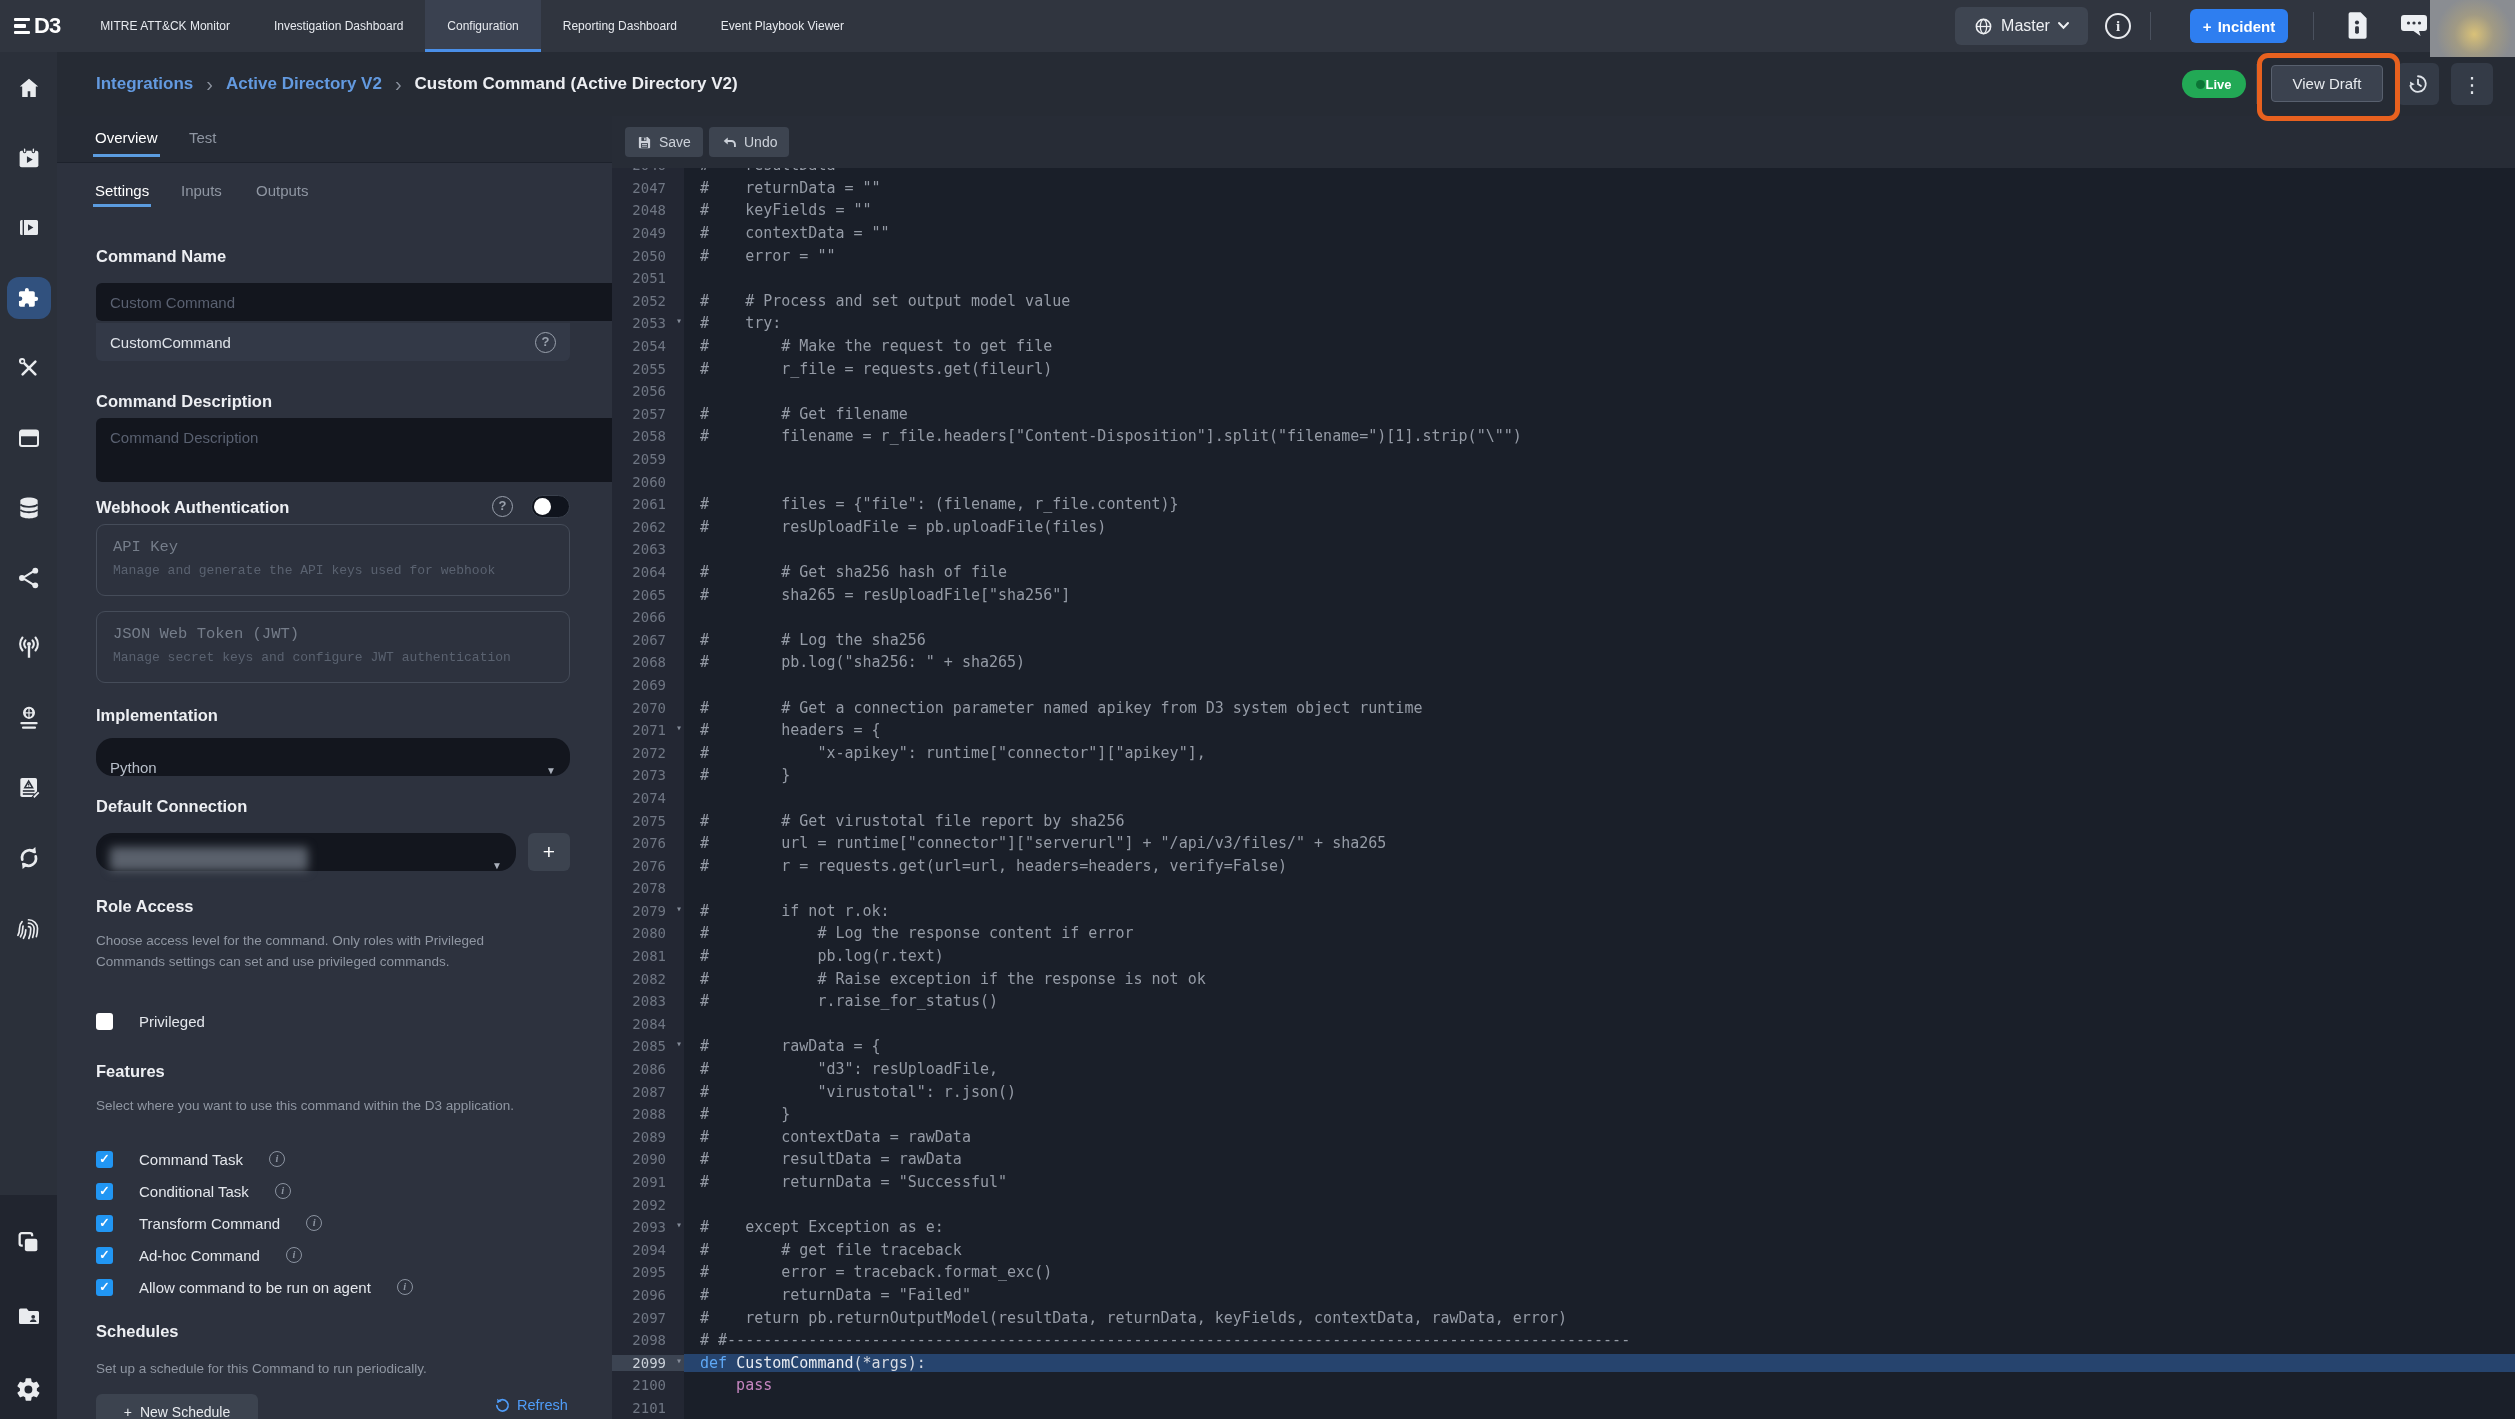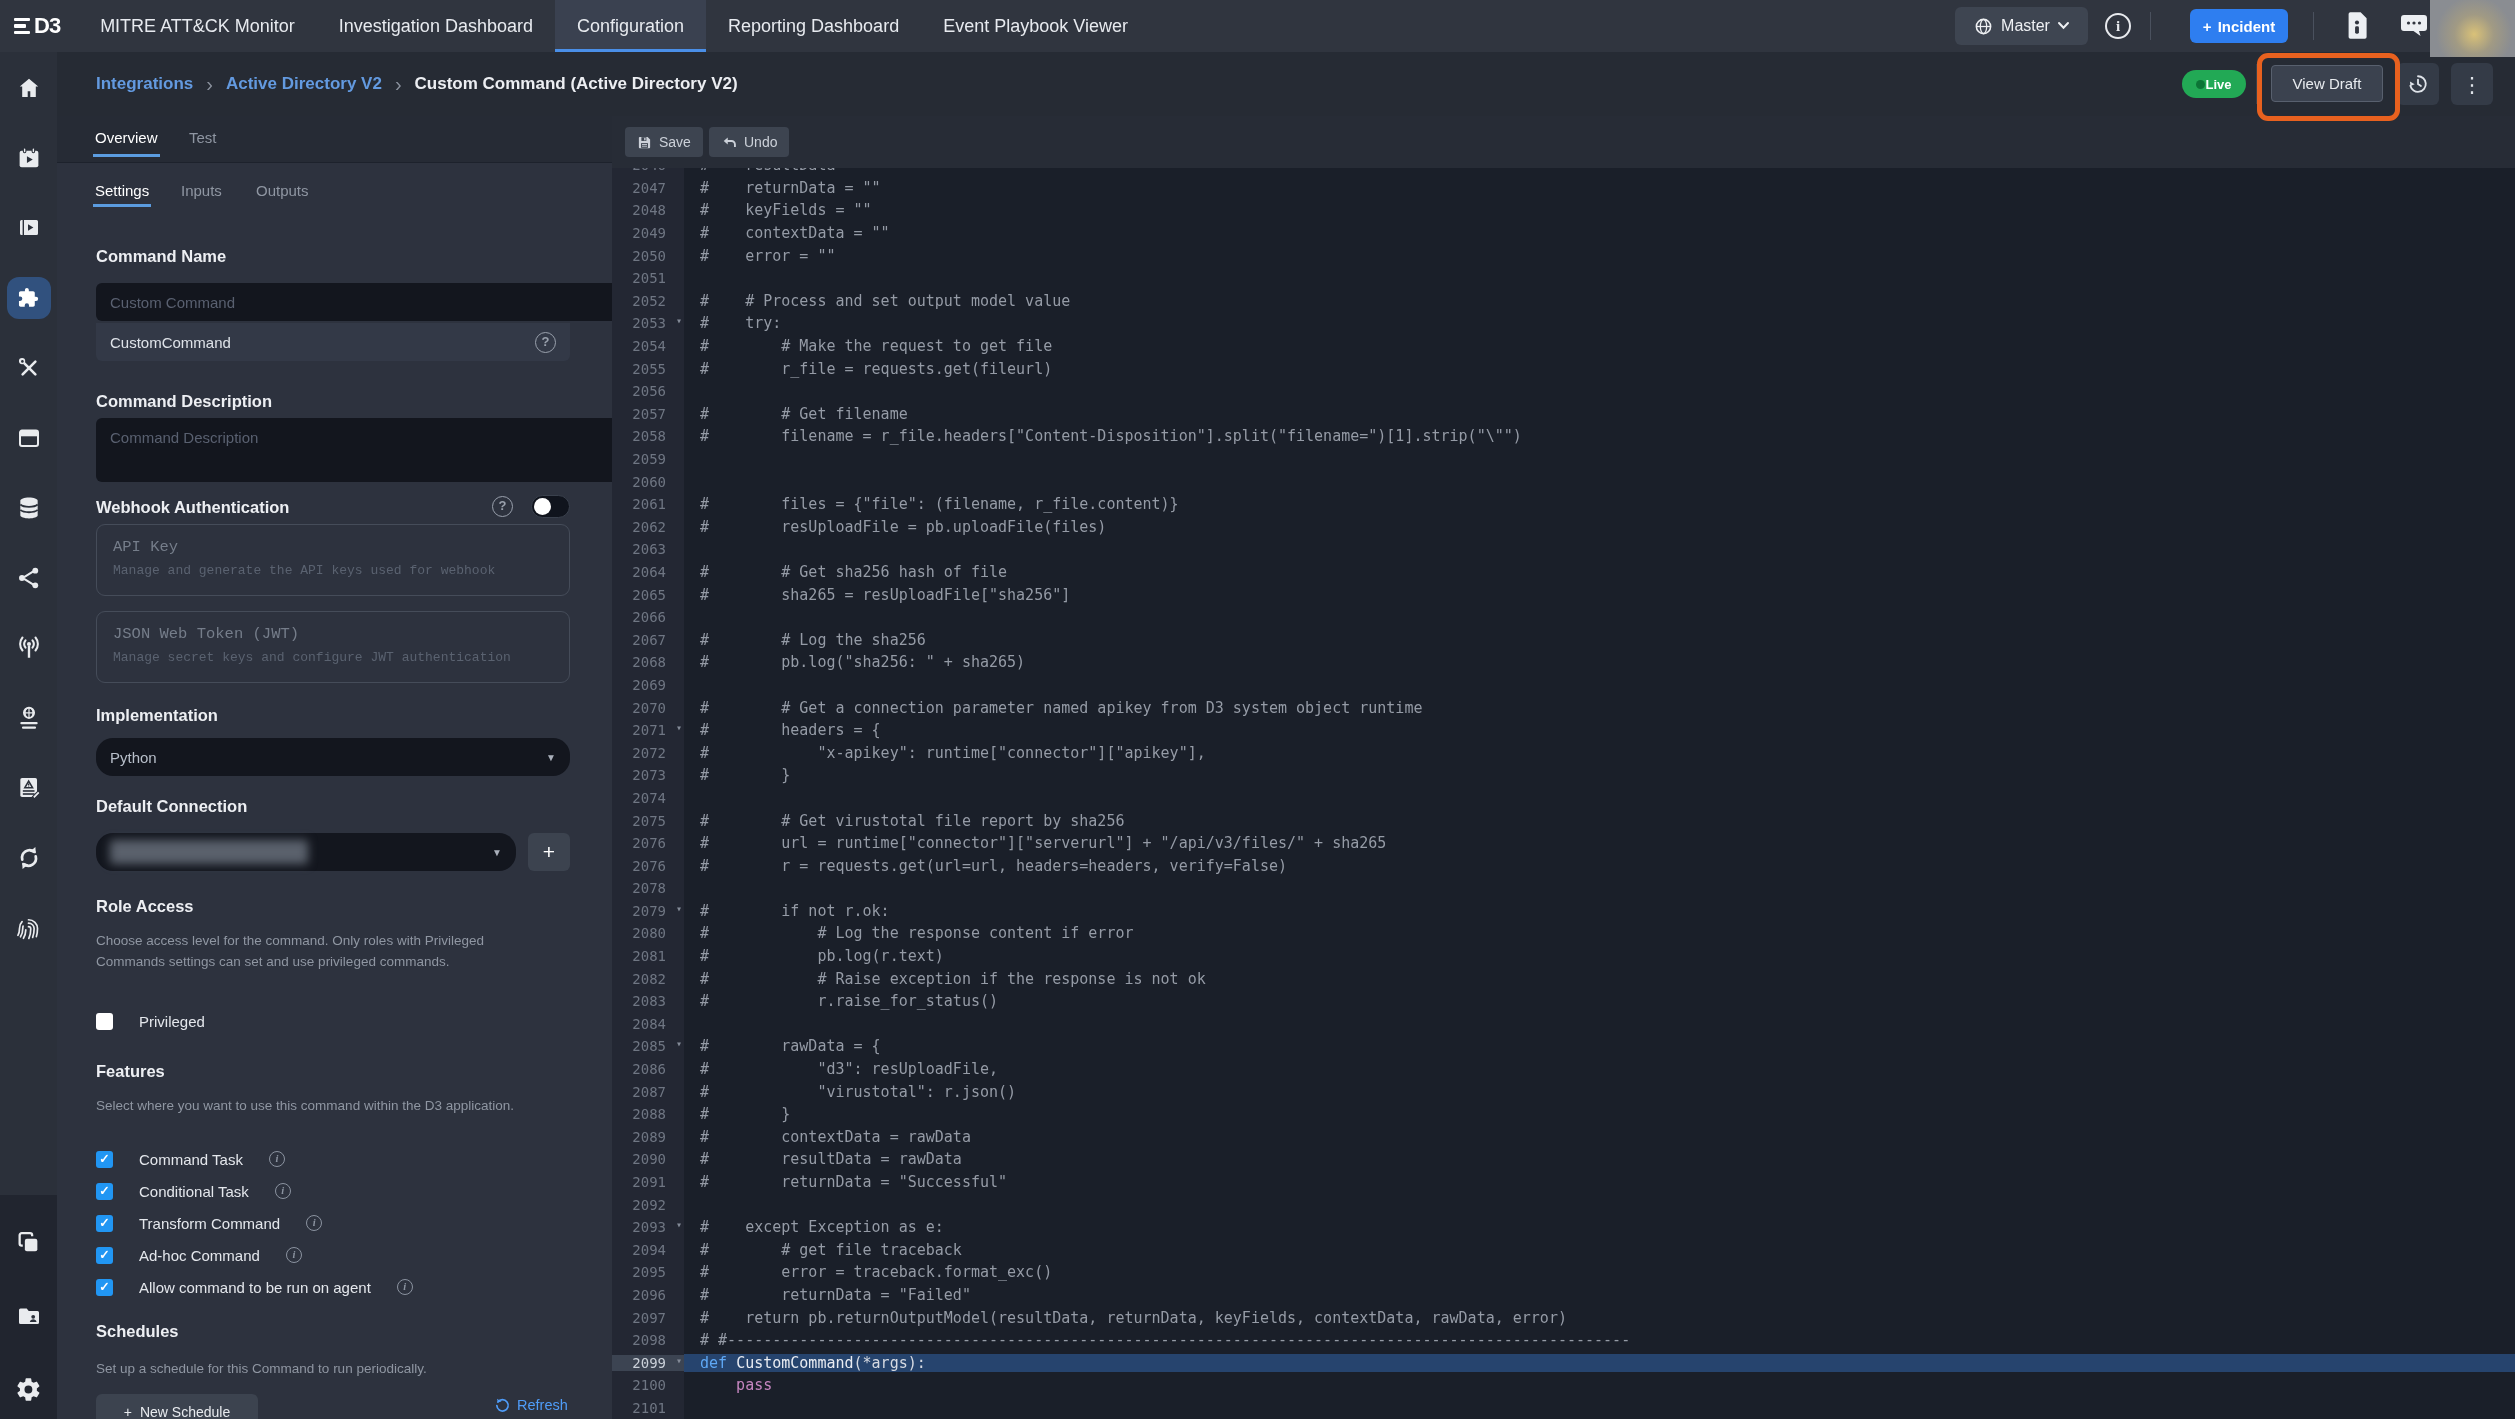--- a/index.html
+++ b/index.html
@@ -9,21 +9,21 @@
 
   
   #navbar { position:absolute; left:0; top:0; width:2515px; height:52px; background:#30353f;
     display:flex; align-items:stretch; z-index:10; }
   #logo { display:flex; align-items:center; gap:4px; padding:0 18px 0 14px; color:#fff; }
   #logo .bars { display:flex; flex-direction:column; gap:3px; }
   #logo .bars i { display:block; width:16px; height:3.5px; background:#fff; border-radius:1px; }
   #logo .bars i:nth-child(2){ width:12px; }
   #logo .d3 { font-size:22px; font-weight:800; letter-spacing:-1px; }
   #nav-items { display:flex; align-items:stretch; }
-  .nav-item { display:flex; align-items:center; padding:0 22px; font-size:18px; color:#e7eaef;
+  .nav-item { display:flex; align-items:center; padding:0 22px; font-size:12px; color:#e7eaef;
     position:relative; cursor:pointer; white-space:nowrap; }
   .nav-item.active { background:#3a4150; }
   .nav-item.active::after { content:""; position:absolute; left:0; right:0; bottom:0; height:3px; background:#4a8fe8; }
   .nav-right { position:absolute; right:0; top:0; height:52px; }
   #master-pill { position:absolute; left:-560px; top:7px; width:133px; height:38px; background:#3e4551;
     border-radius:6px; display:flex; align-items:center; justify-content:center; gap:8px; color:#eef0f3; font-size:16px; }
   #info-badge { position:absolute; left:-410px; top:13px; width:26px; height:26px; border:2px solid #e8eaee;
     border-radius:50%; color:#e8eaee; font-size:15px; font-weight:700; text-align:center; line-height:22px; font-family:"Liberation Serif",serif; }
   .nav-divider { position:absolute; top:12px; width:1px; height:28px; background:#4a515e; }
   #incident-btn { position:absolute; left:-325px; top:9px; width:98px; height:34px; background:#2e7ef0;
@@ -85,21 +85,21 @@
     font-size:13px; font-weight:700; text-align:center; line-height:18px; flex:none; }
   #cmdname-help { margin-left:auto; }
   #webhook-help { position:absolute; left:435px; top:380px; }
   #webhook-toggle { position:absolute; left:474px; top:379px; width:39px; height:23px; background:#10141d;
     border:1px solid #3a414d; border-radius:12px; }
   #webhook-toggle .knob { position:absolute; left:2px; top:2px; width:17px; height:17px; background:#fff; border-radius:50%; }
   .auth-card { position:absolute; left:39px; width:474px; height:72px; border:1px solid #454c59; border-radius:9px; padding:13px 16px; cursor:pointer;font-family:Liberation Mono, monospace; }
   .auth-card .t { color:#757d8a; font-size:15.5px; }
   .auth-card .d { color:#5a6270; font-size:13px; margin-top:7px; }
   .select { position:absolute; left:39px; height:38px; background:#13161e; border-radius:17px;
-    display:flex; align-items:center; padding:0 14px; color:#b8bfca; font-size:15px; cursor:pointer; }
+    display:flex; align-items:flex-end; padding:0 14px; color:#b8bfca; font-size:15px; cursor:pointer; }
   .select .caret { margin-left:auto; font-size:10px; color:#aab0bb; }
   #add-conn-btn { position:absolute; left:471px; width:42px; height:38px; background:#3c434f; border-radius:6px;
     color:#fff; font-size:21px; display:flex; align-items:center; justify-content:center; cursor:pointer; }
   #blur-pill { width:198px; height:24px; background:#5a616c; border-radius:3px; filter:blur(5px); }
   .cb-row { position:absolute; left:39px; display:flex; align-items:center; gap:26px; height:22px; }
   .cbx { width:17px; height:17px; border-radius:3px; background:#2196f3; color:#fff; font-size:12.5px;
     text-align:center; line-height:17px; font-weight:700; flex:none; cursor:pointer; }
   .cbx.empty { background:#fff; }
   .cb-label { color:#e4e7ec; font-size:15px; }
   .info-circle { width:16px; height:16px; border:1.2px solid #8b93a0; border-radius:50%; color:#8b93a0;

